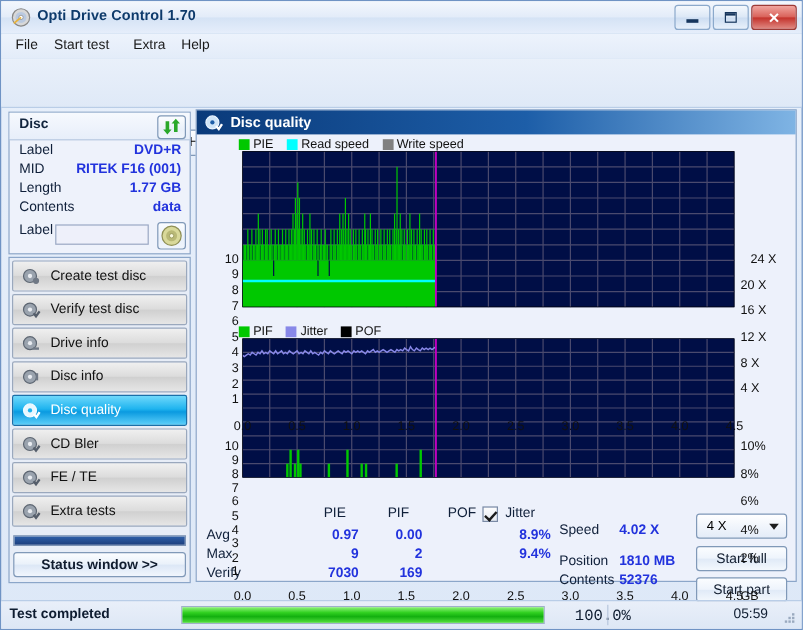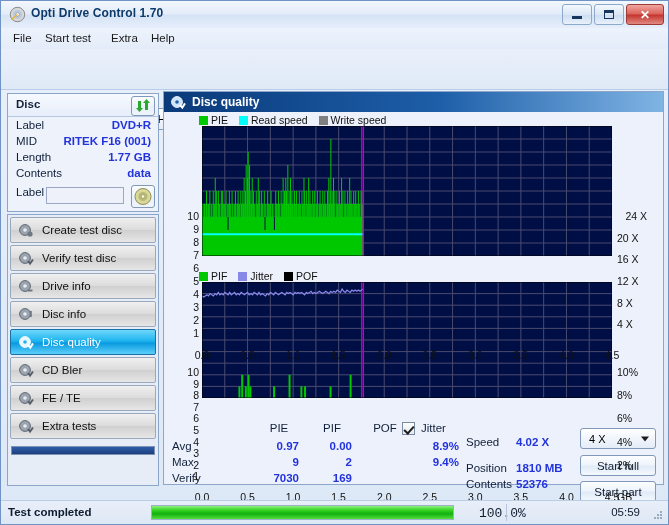--- a/index.html
+++ b/index.html
@@ -399,20 +399,21 @@
       <span class="ico">
         <svg viewBox="0 0 16 16" style="width:100%;height:100%">
             <circle cx="7" cy="8" r="5.4" fill="#9aa3ae" stroke="#5d6672"></circle>
             <circle cx="7" cy="8" r="1.8" fill="#e9ecf1"></circle>
             <path d="M10 11 L12 13.5 L15 9.5" stroke="#555e6b" stroke-width="2" fill="none"></path>
           </svg>
       </span>
       <span class="lab">Extra tests</span>
     </div>
     <div class="side-scroll"></div>
+    <div class="status-btn">Status window &gt;&gt;</div>
   </div>
 
   <div class="qpanel">
     <div class="qhead">
       <span class="ico">
         <svg viewBox="0 0 16 16" style="width:100%;height:100%">
             <circle cx="7" cy="8" r="5.4" fill="#cfe4f7" stroke="#eaf4ff"></circle>
             <circle cx="7" cy="8" r="1.8" fill="#1d5ea8"></circle>
             <path d="M10 11 L12.3 13.6 L15 9.4" stroke="#ffffff" stroke-width="2" fill="none"></path>
           </svg>

